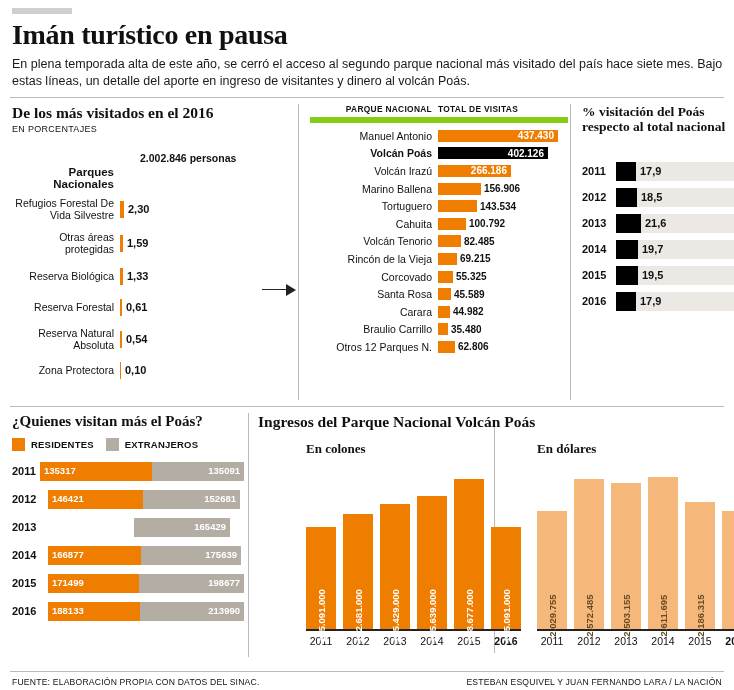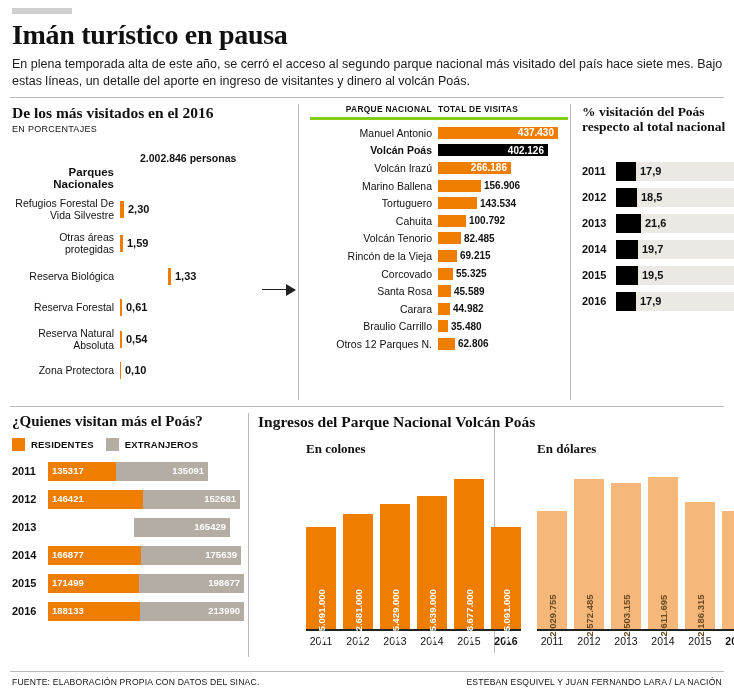--- a/index.html
+++ b/index.html
@@ -64,21 +64,21 @@
   .arrow { position:absolute; left:252px; top:180px; width:36px; height:12px; }
   .arrow .shaft { position:absolute; left:0; top:5px; width:26px; height:1.4px; background:#222; }
   .arrow .head {
     position:absolute; left:24px; top:0px; width:0; height:0;
     border-top:6px solid transparent; border-bottom:6px solid transparent;
     border-left:10px solid #222;
   }
 
   
   .panelB { position:absolute; left:300px; top:0; width:258px; }
-  .bhead { display:flex; border-bottom:3px solid #84cc16; padding-bottom:3px; margin-bottom:4px;}
+  .bhead { display:flex; border-bottom:6px solid #84cc16; padding-bottom:3px; margin-bottom:4px;}
   .bhead .h1 { font-size:8.4px; font-weight:bold; letter-spacing:.3px; width:128px; }
   .bhead .h2 { font-size:8.4px; font-weight:bold; letter-spacing:.3px; }
   .rowB { display:flex; align-items:center; height:17.6px; }
   .rowB .nm { width:128px; text-align:right; padding-right:6px; font-size:10.5px; }
   .rowB.hi .nm { font-weight:bold; }
   .rowB .bw { position:relative; height:12px; display:flex; align-items:center; }
   .rowB .bar { height:12px; background:#ef7d00; }
   .rowB.black .bar { background:#000; }
   .rowB .v { font-size:10px; font-weight:bold; margin-left:3px; }
   .rowB .v.inside { position:absolute; right:4px; color:#fff; }
@@ -170,21 +170,21 @@
       </div>
 
       <div class="rowA" style="height:34px;">
         <div class="lbl">Otras áreas protegidas</div>
         <div class="barwrap">
           <div class="bar" style="width:3px;"></div>
           <div class="val">1,59</div>
         </div>
       </div>
 
-      <div class="rowA" style="height:32px;gap:48px;">
+      <div class="rowA" style="height:32px;">
         <div class="lbl">Reserva Biológica</div>
         <div class="barwrap">
           <div class="bar" style="width:3px;"></div>
           <div class="val">1,33</div>
         </div>
       </div>
 
       <div class="rowA" style="height:30px;">
         <div class="lbl">Reserva Forestal</div>
         <div class="barwrap">
@@ -389,21 +389,21 @@
       <div class="legend">
         <div class="sw" style="background:#ef7d00;"></div>
         <div class="t">RESIDENTES</div>
         <div class="sw" style="background:#b3ada3; margin-left:6px;"></div>
         <div class="t">EXTRANJEROS</div>
       </div>
 
       <div class="rowD">
         <div class="yr">2011</div>
         <div class="stack">
-          <div class="seg res" style="width:68px;">
+          <div class="seg res" style="width:112px;">
             <span class="t">135317</span>
           </div>
           <div class="seg ext" style="width:92px;">
             <span class="t">135091</span>
           </div>
         </div>
       </div>
 
       <div class="rowD">
         <div class="yr">2012</div>

